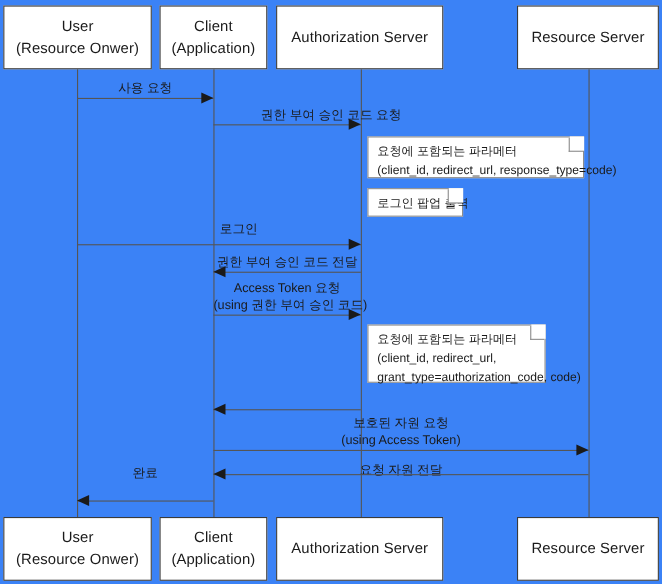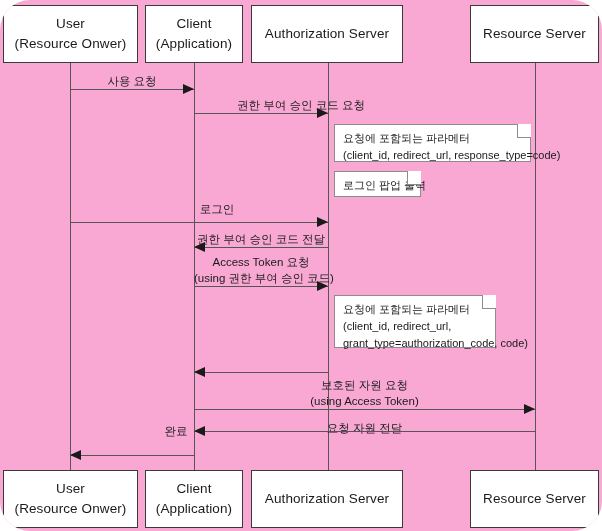--- a/index.html
+++ b/index.html
@@ -7,23 +7,22 @@
     padding: 0;
     background: #ffffff;
   }
   body {
     font-family: "Liberation Sans", "DejaVu Sans", sans-serif;
   }
   #diagram {
     position: relative;
     width: 602px;
     height: 531px;
-    background: #f9a8d4;
+    background: #3b82f6;
     overflow: hidden;
-    border-radius: 30px;
   }
 
   
   .participant-box {
     position: absolute;
     box-sizing: border-box;
     border: 1.5px solid #3a3a3a;
     background: #ffffff;
     display: flex;
     flex-direction: column;
@@ -193,21 +192,21 @@
   </div>
   <div class="msg" style="left:194px; top:409px; width:341px;"></div>
   <div class="arrowhead right" style="left:524px; top:404px;"></div>
 
   <div class="msg-label" style="left:194px; top:421px; width:341px;">
     <span>요청 자원 전달</span>
   </div>
   <div class="msg" style="left:194px; top:431px; width:341px;"></div>
   <div class="arrowhead left" style="left:194px; top:426px;"></div>
 
-  <div class="msg-label" style="left:70px; top:424px; width:124px;margin-left:44px;">
+  <div class="msg-label" style="left:70px; top:424px; width:124px;">
     <span>완료</span>
   </div>
   <div class="msg" style="left:70px; top:455px; width:124px;"></div>
   <div class="arrowhead left" style="left:70px; top:450px;"></div>
 
   <div class="participant-box" style="left:3px; top:470px; width:135px; height:58px;">
     <span class="pline">User</span>
     <span class="pline">(Resource Onwer)</span>
   </div>
 

